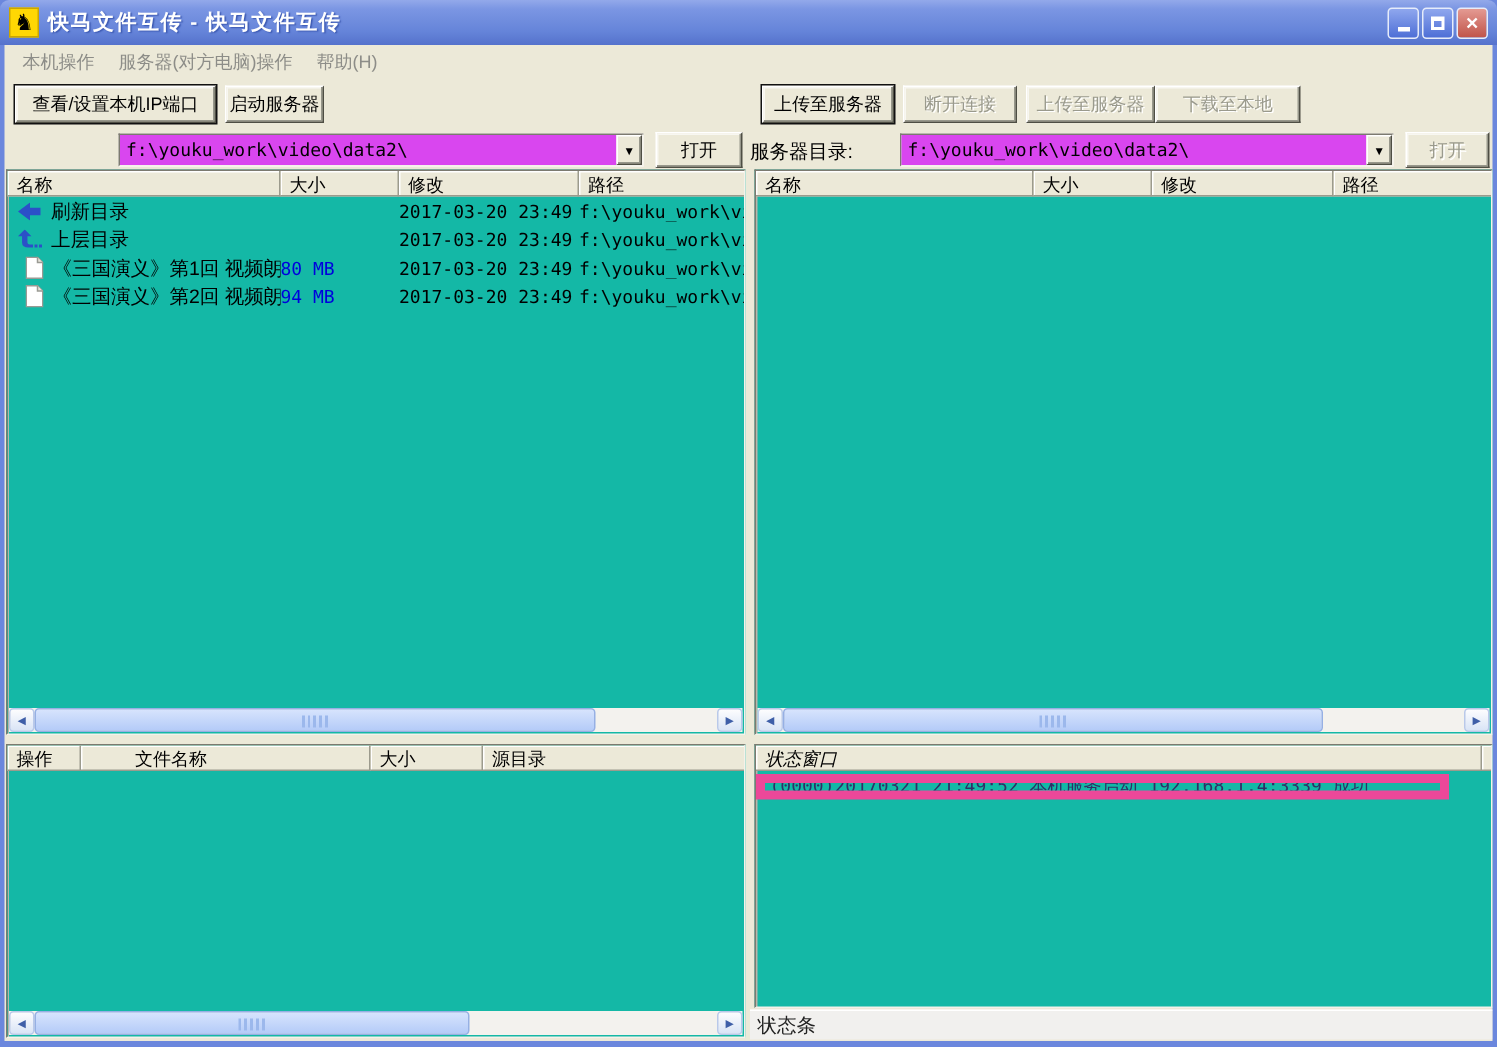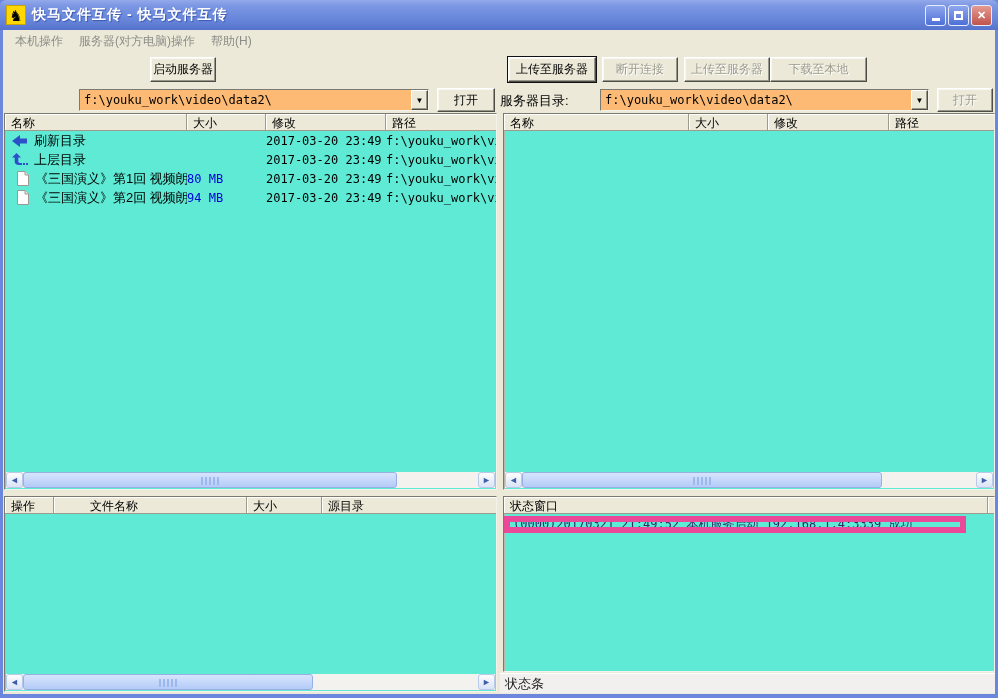--- a/index.html
+++ b/index.html
@@ -34,26 +34,26 @@
     box-shadow:inset -1px -1px 0 #97978b, inset 1px 1px 0 #f8f7f1;
     display:flex; align-items:center; justify-content:center; font-size:12px; cursor:default; }
   .btn.default { outline:1.5px solid #111; }
   .btn.disabled { color:#9a9a8d; text-shadow:1px 1px 0 #fff; }
 
   .sunken { background:#fff; border:1px solid; border-color:#7c7a70 #f4f2ea #f4f2ea #7c7a70;
     box-shadow:inset 1px 1px 0 #b9b6aa; }
 
   .dir-label { position:absolute; font-size:13px; }
   .combo { position:absolute; height:22px; display:flex; }
-  .combo input { flex:1; border:none; outline:none; font-family:"DejaVu Sans Mono", monospace; font-size:12px; padding:2px 4px; background:#fdba74; }
+  .combo input { flex:1; border:none; outline:none; font-family:"DejaVu Sans Mono", monospace; font-size:12px; padding:2px 4px; background:#d946ef; }
   .combo .drop { width:17px; background:#ece9d8; border:1px solid; border-color:#ffffff #4e4e44 #4e4e44 #ffffff;
     box-shadow:inset -1px -1px 0 #97978b; display:flex; align-items:center; justify-content:center; font-size:8px; color:#000; }
 
   
-  .listbox { position:absolute; background:#5eead4; }
+  .listbox { position:absolute; background:#14b8a6; }
   .lheader { display:flex; height:17px; background:#ece9d8; }
   .hcell { border-right:1px solid #9c9b8d; box-shadow:inset 1px 1px 0 #fff; border-bottom:1px solid #9c9b8d;
     padding:1px 0 0 6px; font-size:12px; white-space:nowrap; overflow:hidden; }
   .hcell.last { flex:1; border-right:none; }
   .lrow { display:flex; height:19px; align-items:center; white-space:nowrap; }
   .cell { overflow:hidden; white-space:nowrap; }
   .c-name { width:182px; display:flex; align-items:center; padding-left:7px; gap:6px; font-size:13px; }
   .c-size { width:79px; font-family:"DejaVu Sans Mono", monospace; color:#0000dd; }
   .c-mod  { width:120px; font-family:"DejaVu Sans Mono", monospace; }
   .c-path { flex:1; font-family:"DejaVu Sans Mono", monospace; }
@@ -97,20 +97,21 @@
   </div>
 
   <div class="wbody">
 
     <div class="menubar">
       <div class="menu-item">本机操作</div>
       <div class="menu-item">服务器(对方电脑)操作</div>
       <div class="menu-item">帮助(H)</div>
     </div>
 
+    <div class="btn default" style="left:7px; top:27px; width:134px; height:25px;">查看/设置本机IP端口</div>
     <div class="btn" style="left:147px; top:27px; width:66px; height:25px;">启动服务器</div>
 
     <div class="dir-label" style="left:2px; top:62px;margin-top:37px;">本地目录:</div>
     <div class="combo sunken" style="left:76px; top:59px; width:350px;">
       <input value="f:\youku_work\video\data2\" style="">
       <div class="drop">
           <span>▼</span>
         </div>
     </div>
     <div class="btn" style="left:434px; top:58px; width:58px; height:24px;">打开</div>
@@ -239,21 +240,21 @@
           </div>
         <div class="sb-thumb" style="width:360px;"></div>
         <div class="sb-btn sb-right">
             <span>►</span>
           </div>
       </div>
     </div>
 
     <div class="listbox sunken" style="left:500px; top:466px; width:492px; height:176px;">
       <div class="lheader">
-        <div class="hcell" style="width:550px;">状态窗口</div>
+        <div class="hcell" style="width:550px;font-style:italic;">状态窗口</div>
         <div class="hcell last"></div>
       </div>
       <div class="status-entry" style="width:462px;">(0000)20170321 21:49:52 本机服务启动 192.168.1.4:3339 成功</div>
     </div>
 
     <div class="statusbar" style="left:497px; top:643px; width:495px; height:20px;">
       <span>状态条</span>
     </div>
 
   </div>

